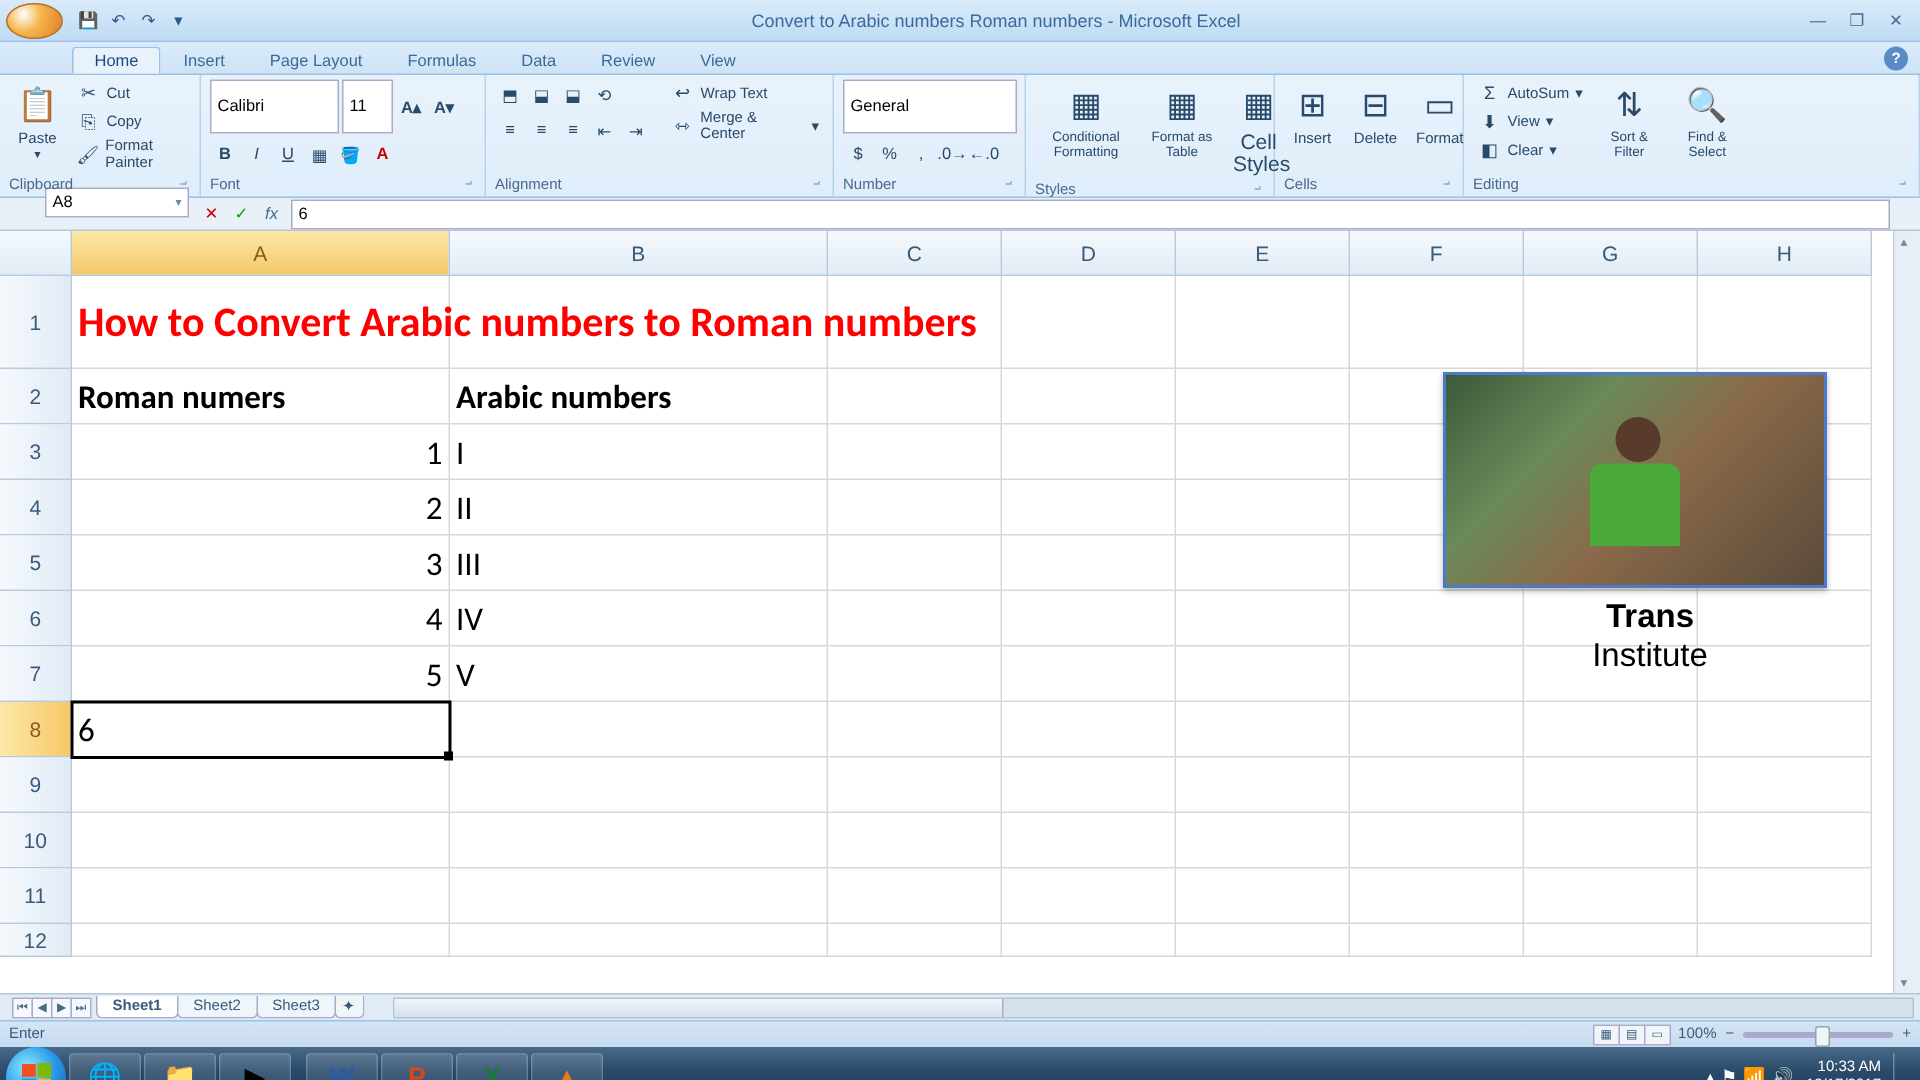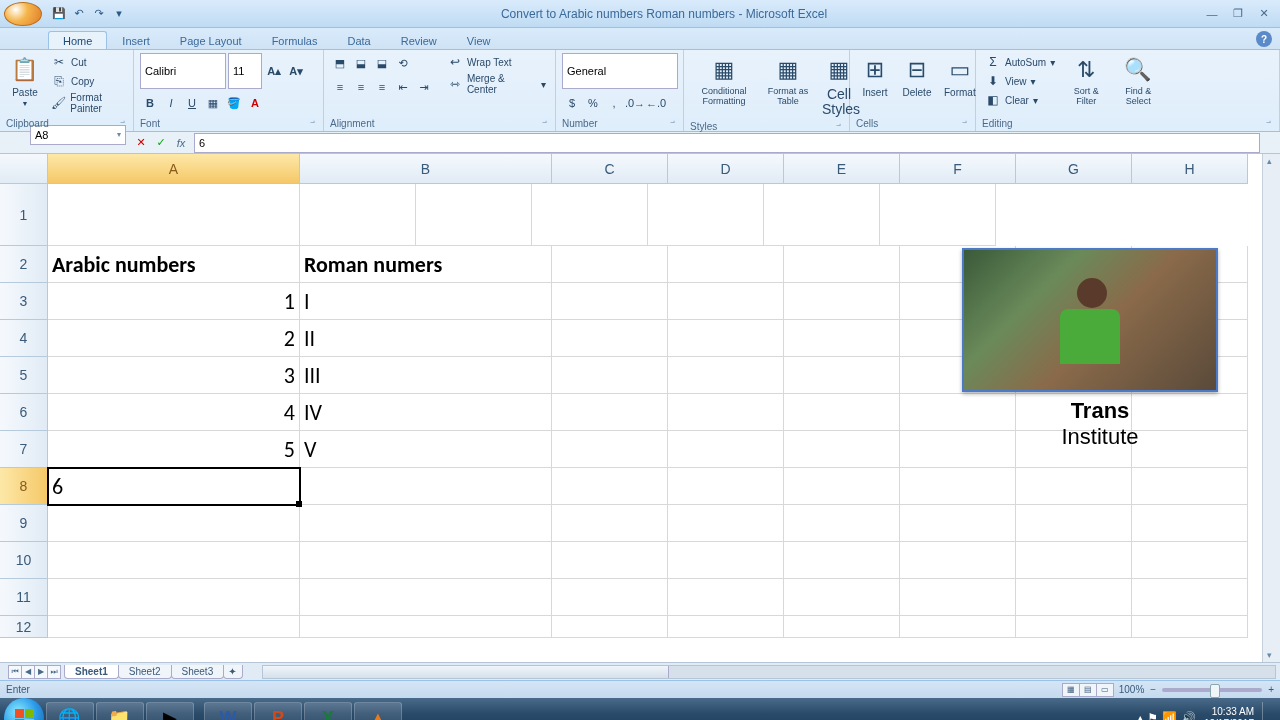--- a/index.html
+++ b/index.html
@@ -319,31 +319,32 @@
     <div class="rh">6</div>
     <div class="rh">7</div>
     <div class="rh sel">8</div>
     <div class="rh">9</div>
     <div class="rh">10</div>
     <div class="rh">11</div>
     <div class="rh" style="height:22px">12</div>
   </div>
   <div class="cells">
     <div class="crow r1">
+      <div class="cell cA title-cell" style="overflow:visible;z-index:2">How to Convert  Arabic numbers to Roman numbers</div>
       <div class="cell cB"></div>
         <div class="cell cC"></div>
         <div class="cell cD"></div>
         <div class="cell cE"></div>
         <div class="cell cF"></div>
         <div class="cell cG"></div>
         <div class="cell cH"></div>
     </div>
     <div class="crow">
+      <div class="cell cB hdr-cell">Roman numers</div>
       <div class="cell cA hdr-cell">Arabic numbers</div>
-      <div class="cell cB hdr-cell">Roman numers</div>
       <div class="cell cC"></div>
         <div class="cell cD"></div>
         <div class="cell cE"></div>
         <div class="cell cF"></div>
         <div class="cell cG"></div>
         <div class="cell cH"></div>
     </div>
     <div class="crow">
         <div class="cell cA num-cell">1</div>
         <div class="cell cB txt-cell">I</div>

